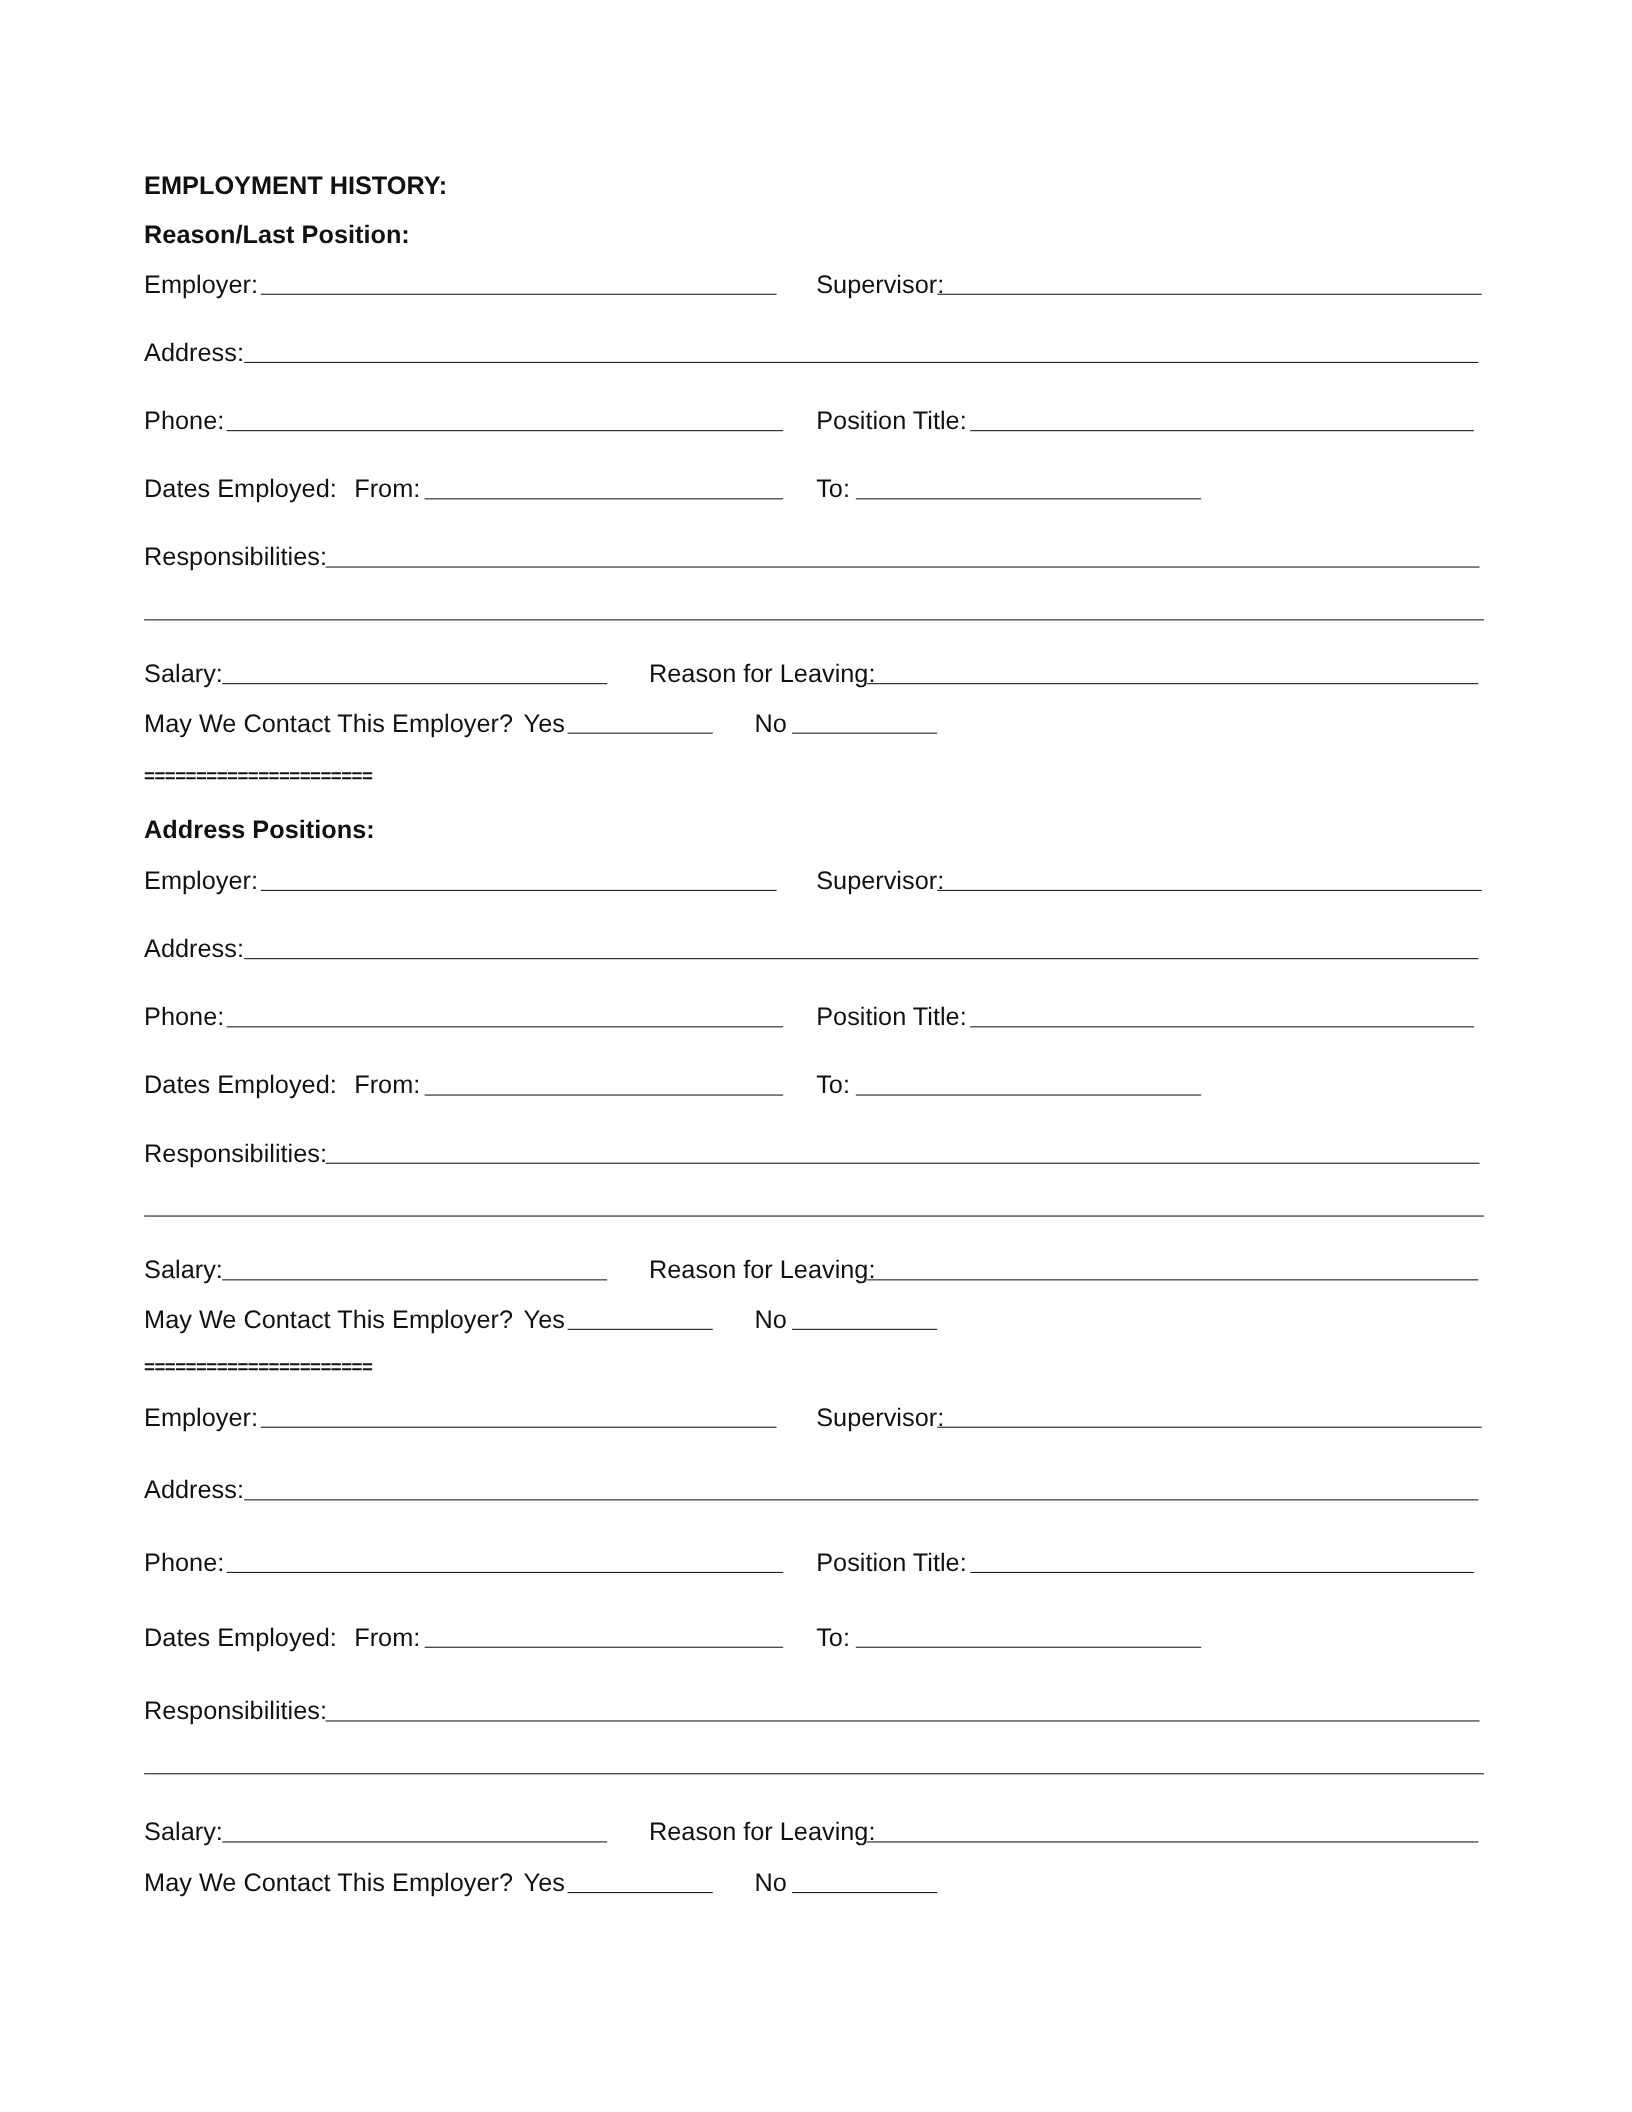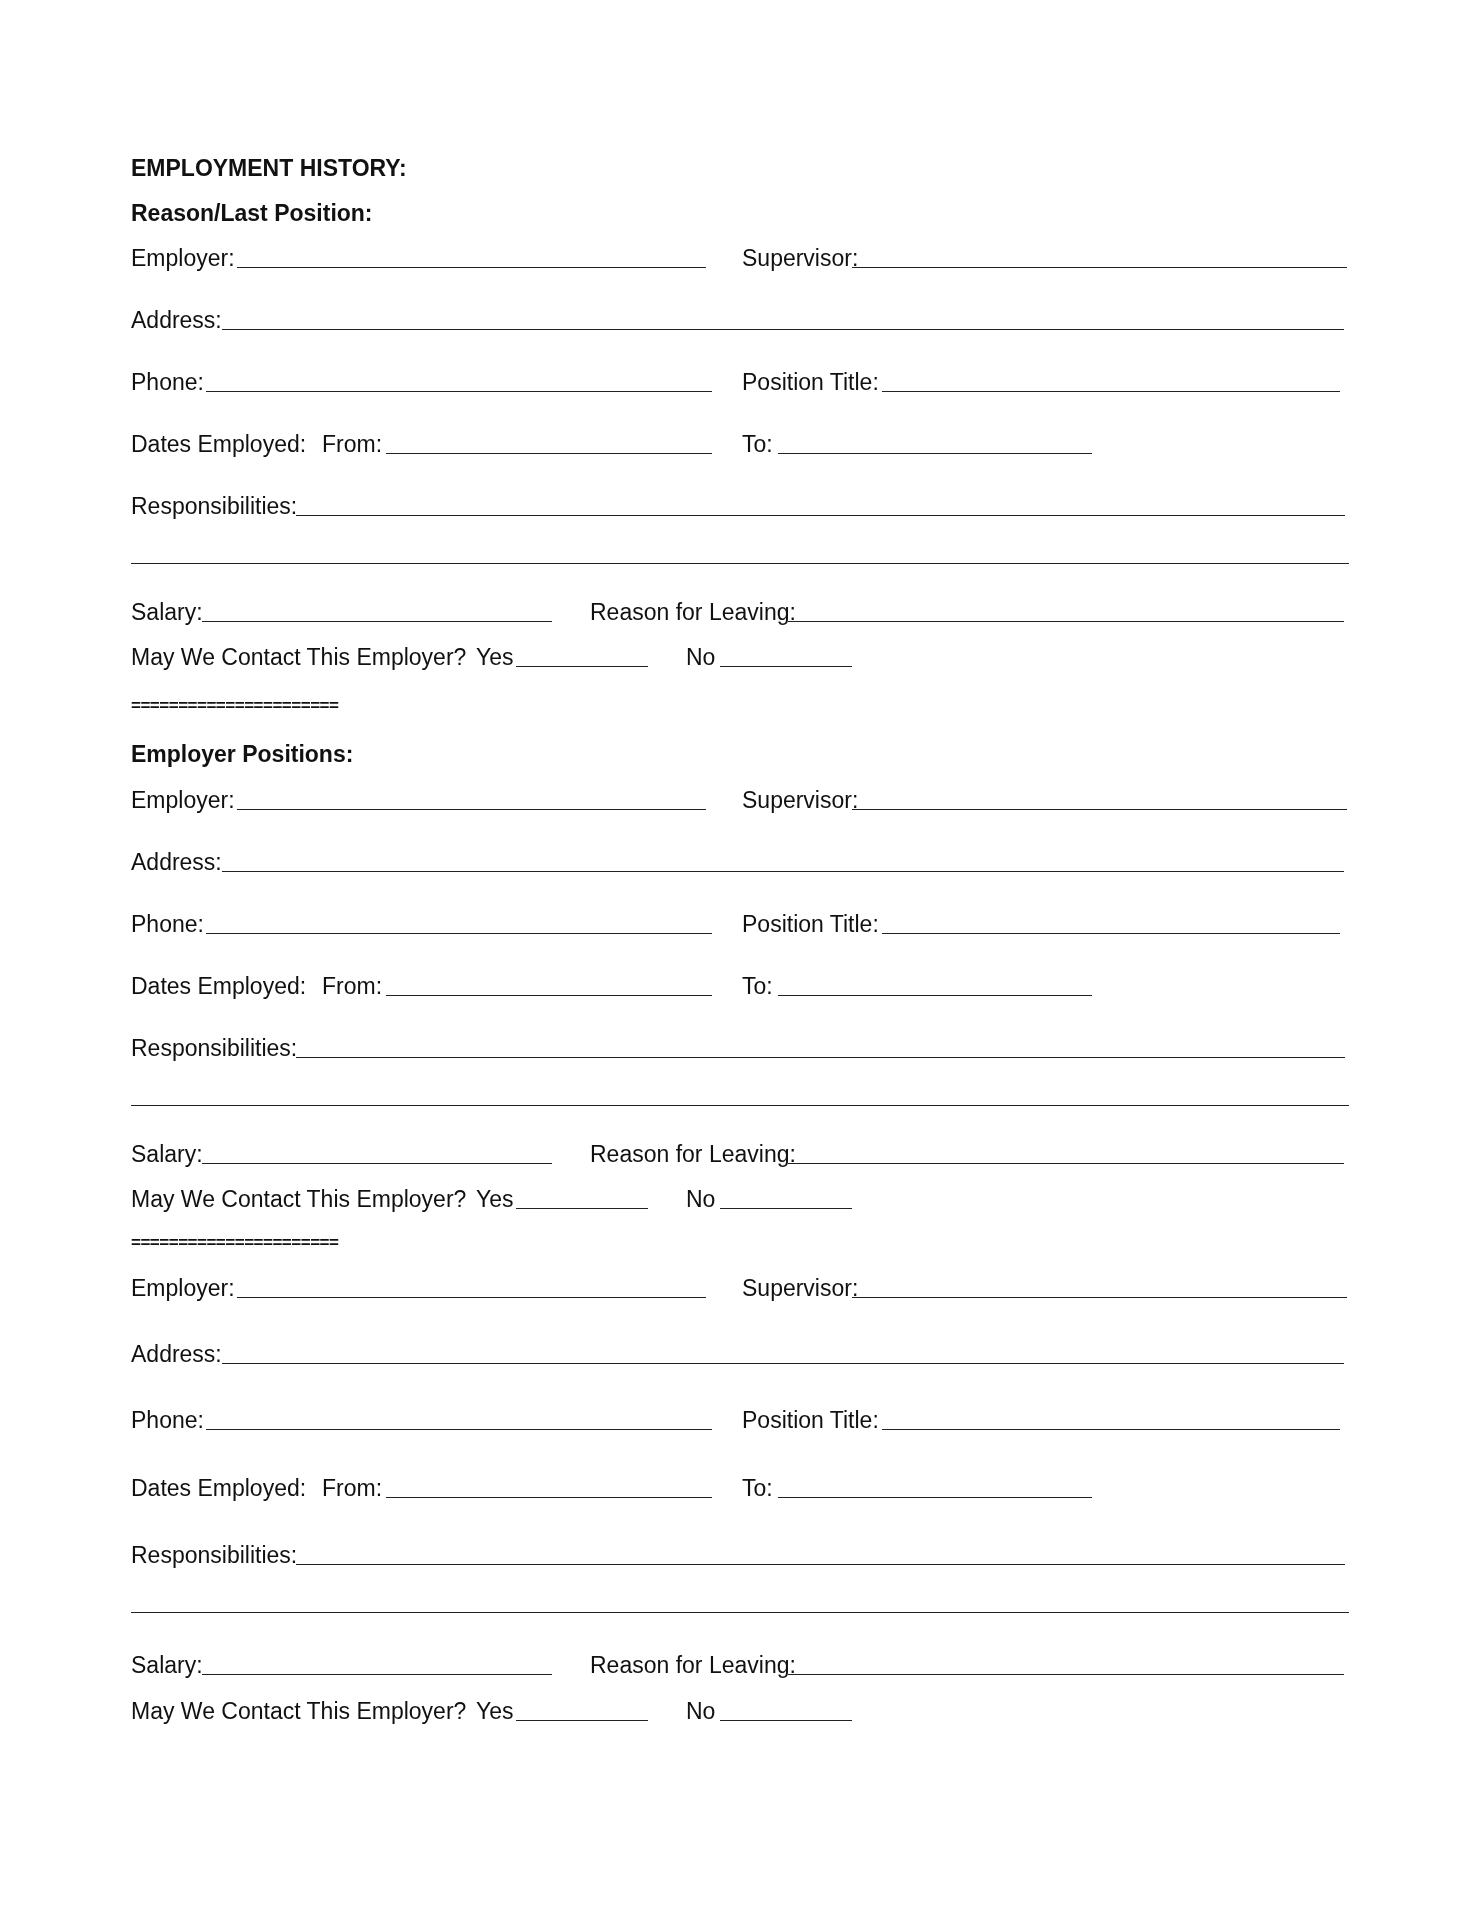--- a/index.html
+++ b/index.html
@@ -94,14 +94,14 @@
     <div class="t" style="left:590px;top:1653px;">Reason for Leaving:</div>
     <div class="line" style="left:788px;width:556px;top:1674px;"></div>
     <div class="t" style="left:131px;top:1699px;">May We Contact This Employer?</div>
     <div class="t" style="left:476px;top:1699px;">Yes</div>
     <div class="line" style="left:516px;width:132px;top:1720px;"></div>
     <div class="t" style="left:686px;top:1699px;">No</div>
     <div class="line" style="left:720px;width:132px;top:1720px;"></div>
   </div>
 
 <div class="sep" style="left:131px;top:696px;">======================</div>
-<div class="t b" style="left:131px;top:742px;">Employer Positions:</div>
+<div class="t b" style="left:131px;top:742px;">Address Positions:</div>
 <div class="sep" style="left:131px;top:1233px;">======================</div>
 
 </body></html>

